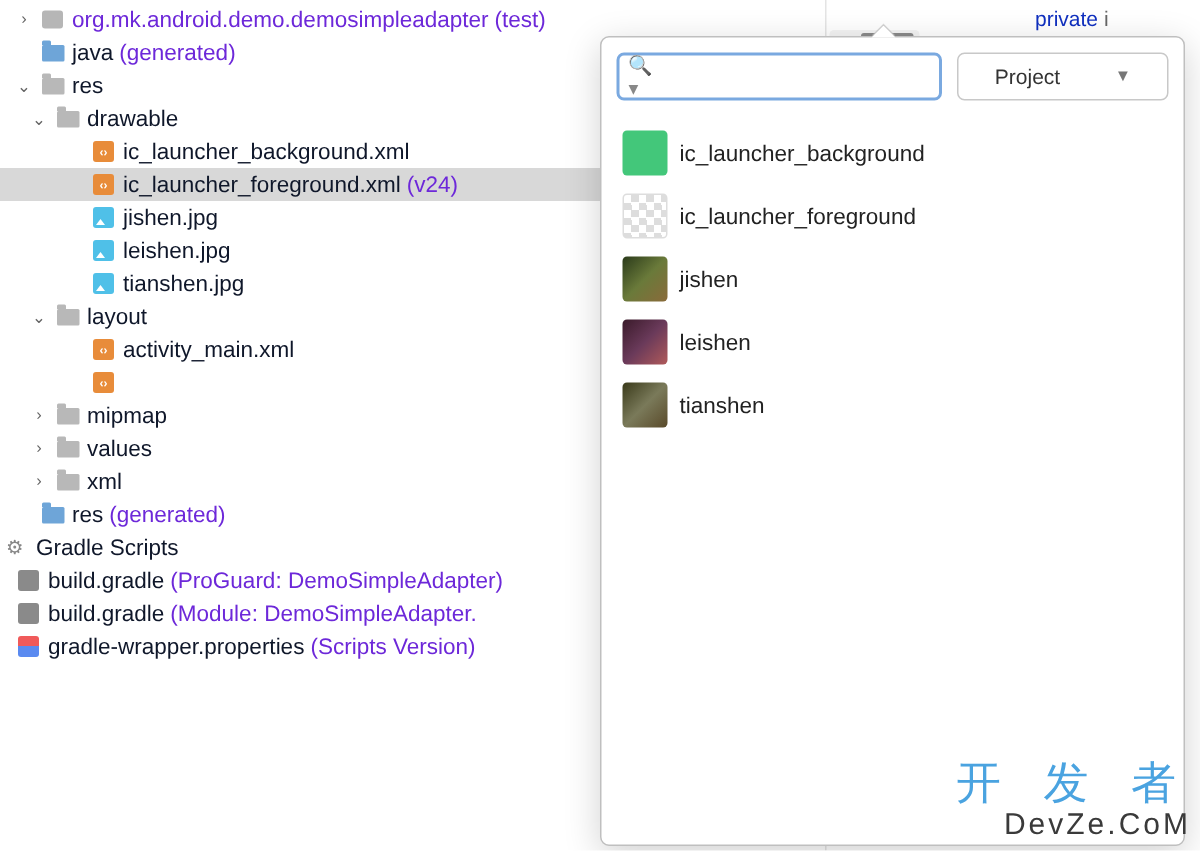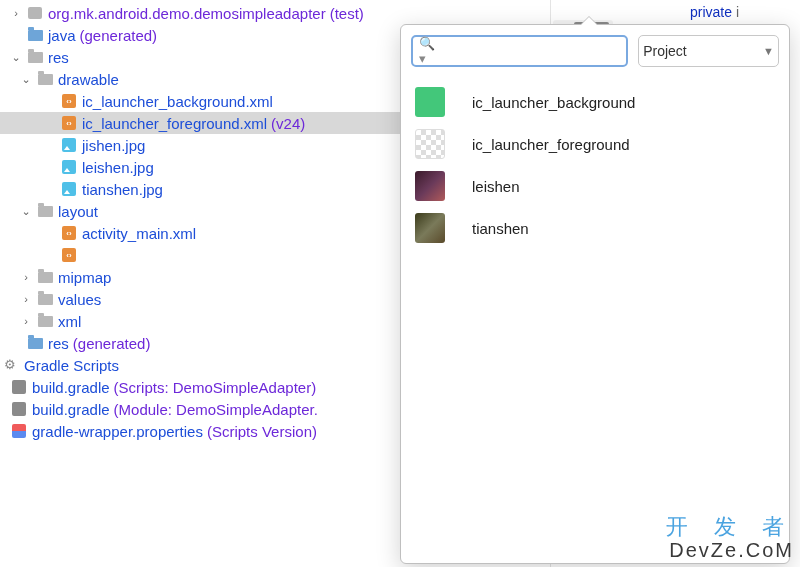--- a/index.html
+++ b/index.html
@@ -18,50 +18,50 @@
   .ico-folder-blue::before { content: ""; position: absolute; top: -3px; left: 0; width: 6px; height: 3px; background: #6ea5d8; border-radius: 1px 1px 0 0; }
   .ico-folder-gray { width: 15px; height: 11px; background: #b8b8b8; border-radius: 1px; position: relative; }
   .ico-folder-gray::before { content: ""; position: absolute; top: -3px; left: 0; width: 6px; height: 3px; background: #b8b8b8; border-radius: 1px 1px 0 0; }
   .ico-xml { width: 14px; height: 14px; background: #e88c3a; border-radius: 2px; display:flex; align-items:center; justify-content:center; color:#fff; font-size:8px; font-weight:bold; }
   .ico-img { width: 14px; height: 14px; background: #4fc0e8; border-radius: 2px; position: relative; }
   .ico-img::after { content:""; position:absolute; bottom:2px; left:2px; width:0; height:0; border-left:3px solid transparent; border-right:3px solid transparent; border-bottom:4px solid #fff; }
   .ico-gradle-top { width: 14px; height: 14px; color:#888; font-size:13px; line-height:14px; }
   .ico-gradle { width: 14px; height: 14px; background: #8a8a8a; border-radius: 2px; }
   .ico-props { width: 14px; height: 14px; background: linear-gradient(#f05a5a 50%, #5a8af0 50%); border-radius: 2px; }
   .ico-pro { width: 14px; height: 14px; background: #5aa8f0; border-radius: 2px; }
-  .lbl { color: #1d4ed8; }
+  .lbl { color: #0f172a; }
   .dim { color: #6d28d9; }
 
   .right-side { position: absolute; left: 550px; top: 0; width: 250px; height: 567px; border-left: 1px solid #e4e4e4; }
   .gutter { position: absolute; left: 553px; top: 20px; display: flex; align-items: center; gap: 3px; background:#f4f4f4; padding:1px 4px; border-radius:3px; }
   .gutter-num { color: #888; font-size: 13px; }
   .gutter-ico { width: 16px; height: 14px; background: #8a8a8a; border-radius: 2px; position:relative; }
   .gutter-ico::after { content:""; position:absolute; bottom:2px; left:2px; width:0; height:0; border-left:3px solid transparent; border-right:3px solid transparent; border-bottom:4px solid #fff; }
   .code-strip { position: absolute; right: 0; top: 0; width: 110px; padding: 4px 0 0 0; font-family: Menlo, Consolas, monospace; font-size: 14px; color: #666; overflow:hidden; }
   .kw { color: #1030c0; font-weight: normal; }
 
   .popup { position: absolute; left: 400px; top: 24px; width: 390px; height: 540px; background: #fff; border: 1px solid #bfbfbf; border-radius: 6px; box-shadow: 0 6px 24px rgba(0,0,0,.18); padding: 10px; }
   .popup-arrow { position: absolute; top: -8px; left: 180px; width: 0; height: 0; border-left: 8px solid transparent; border-right: 8px solid transparent; border-bottom: 8px solid #fff; filter: drop-shadow(0 -1px 0 #bfbfbf); }
   .popup-head { display: flex; gap: 10px; margin-bottom: 14px; }
   .search-wrap { flex: 1; display: flex; align-items: center; border: 2px solid #7aa9e0; border-radius: 5px; height: 32px; padding: 0 6px; background:#fff; }
   .search-ico { color: #888; font-size: 13px; margin-right: 4px; }
   .search-input { border: none; outline: none; flex: 1; font-size: 14px; background: transparent; }
-  .scope-select { width: 150px; height: 32px; border: 1px solid #c8c8c8; border-radius: 5px; background: #fff; display: flex; align-items: center; justify-content: space-between; padding: 0 4px; font-size: 14px; color:#333; }
+  .scope-select { width: 150px; height: 32px; border: 1px solid #c8c8c8; border-radius: 5px; background: #fff; display: flex; align-items: center; justify-content: space-between; padding: 0 24px; font-size: 14px; color:#333; }
   .scope-caret { color: #777; font-size: 11px; }
-  .result-row { display: flex; align-items: center; gap: 27px; height: 42px; padding: 0 4px; }
+  .result-row { display: flex; align-items: center; gap: 8px; height: 42px; padding: 0 4px; }
   .thumb { width: 30px; height: 30px; border-radius: 3px; flex: 0 0 30px; }
   .thumb-green { background: #43c77a; }
   .thumb-checker { background: repeating-conic-gradient(#ddd 0% 25%, #fff 0% 50%); background-size: 10px 10px; border:1px solid #ddd; }
   .thumb-img1 { background: linear-gradient(135deg,#2a3a1a,#6a7a3a,#8a6a3a); }
   .thumb-img2 { background: linear-gradient(135deg,#3a1a2a,#6a3a5a,#b05a5a); }
   .thumb-img3 { background: linear-gradient(135deg,#3a3a1a,#7a7a5a,#5a4a2a); }
   .result-lbl { font-size: 15px; color: #222; }
 
   .watermark { position: absolute; right: 6px; bottom: 6px; text-align: right; line-height: 1.1; pointer-events: none; }
-  .wm1 { color: #4aa3e0; font-size: 22px; letter-spacing: 10px; }
+  .wm1 { color: #4aa3e0; font-size: 30px; letter-spacing: 10px; }
   .wm2 { color: #3a3a3a; font-size: 20px; letter-spacing: 2px; font-weight: 500; }
 </style>
 </head>
 <body>
 
 <div class="project-tree">
   <div class="tree-row indent-0">
     <span class="chev">›</span>
     <span class="icon-slot">
         <span class="ico-pkg"></span>
@@ -173,21 +173,21 @@
     <span class="icon-slot">
         <span class="ico-gradle-top">⚙</span>
       </span>
     <span class="lbl">Gradle Scripts</span>
   </div>
   <div class="tree-row indent-0">
     <span class="icon-slot">
         <span class="ico-gradle"></span>
       </span>
     <span class="lbl">build.gradle</span>
-    <span class="dim">(Scripts: DemoSimpleAdapter)</span>
+    <span class="dim">(ProGuard: DemoSimpleAdapter)</span>
   </div>
   <div class="tree-row indent-0">
     <span class="icon-slot">
         <span class="ico-gradle"></span>
       </span>
     <span class="lbl">build.gradle</span>
     <span class="dim">(Module: DemoSimpleAdapter.</span>
   </div>
   <div class="tree-row indent-0">
     <span class="icon-slot">
@@ -223,20 +223,24 @@
   </div>
   <div class="result-row">
     <div class="thumb thumb-green"></div>
     <span class="result-lbl">ic_launcher_background</span>
   </div>
   <div class="result-row">
     <div class="thumb thumb-checker"></div>
     <span class="result-lbl">ic_launcher_foreground</span>
   </div>
   <div class="result-row">
+    <div class="thumb thumb-img1"></div>
+    <span class="result-lbl">jishen</span>
+  </div>
+  <div class="result-row">
     <div class="thumb thumb-img2"></div>
     <span class="result-lbl">leishen</span>
   </div>
   <div class="result-row">
     <div class="thumb thumb-img3"></div>
     <span class="result-lbl">tianshen</span>
   </div>
 </div>
 
 <div class="watermark">

